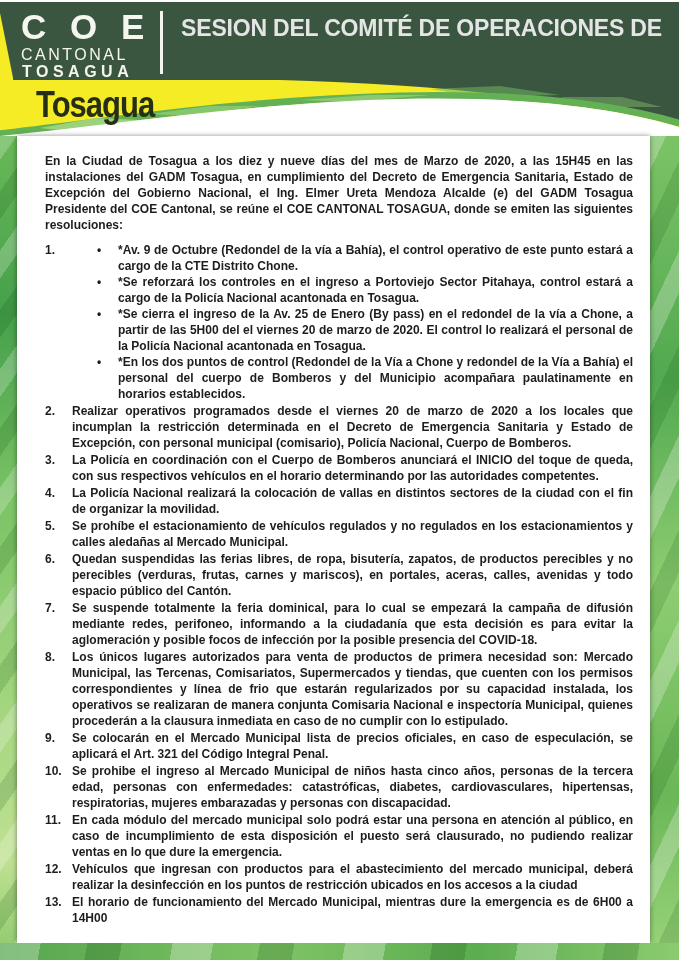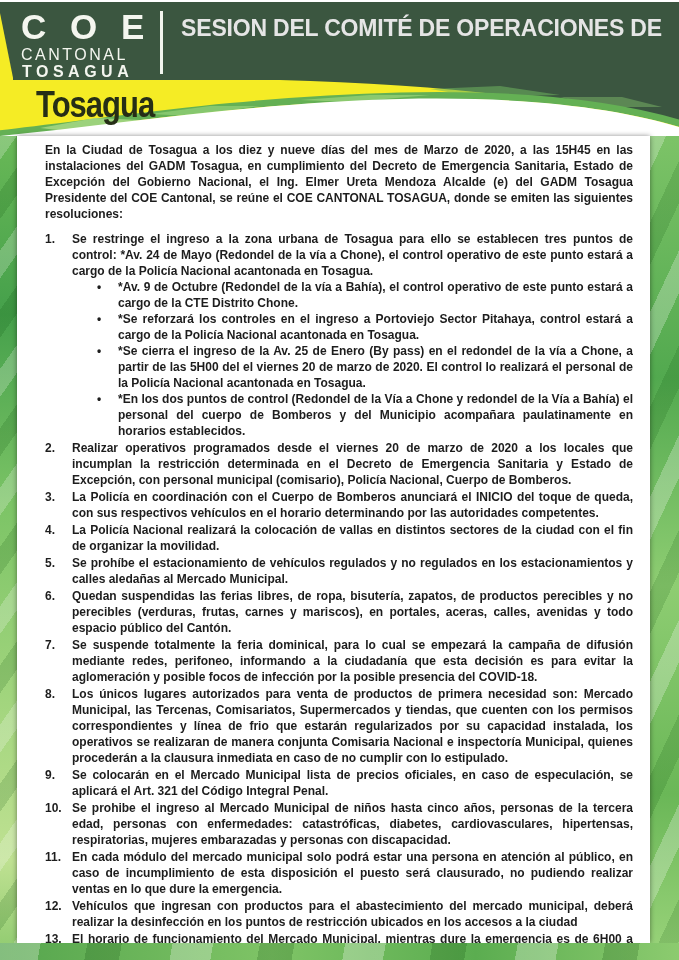--- a/index.html
+++ b/index.html
@@ -30,21 +30,21 @@
   .strip-right{position:absolute;right:0;top:128px;width:29px;height:832px;z-index:1;background:
     repeating-linear-gradient(115deg, rgba(255,255,255,.25) 0 18px, rgba(255,255,255,0) 18px 40px,
       rgba(0,70,0,.14) 40px 58px, rgba(0,0,0,0) 58px 78px),
     linear-gradient(180deg,#7ec468 0%,#52a94f 30%,#8ecd72 55%,#6ab757 80%,#9bd47b 100%);}
   .footer-band{position:absolute;left:0;bottom:0;width:679px;height:17px;z-index:6;background:
     repeating-linear-gradient(100deg, rgba(255,255,255,.28) 0 40px, rgba(255,255,255,0) 40px 86px,
       rgba(0,60,0,.18) 86px 120px, rgba(0,0,0,0) 120px 170px),
     linear-gradient(90deg,#55a54d,#7fc466 40%,#5bad50 70%,#8ccb6f);}
   
   .content{position:absolute;left:17px;top:136px;width:633px;height:807px;box-sizing:border-box;
-    background:#ffffff;box-shadow:0 0 5px rgba(0,0,0,.45);padding:6px 17px 0 28px;overflow:hidden;z-index:4;}
+    background:#ffffff;box-shadow:0 0 5px rgba(0,0,0,.45);padding:17px 17px 0 28px;overflow:hidden;z-index:4;}
   .intro{font-size:12px;font-weight:700;line-height:16px;text-align:justify;color:#1d1d1d;margin:0 0 9px 0;}
   .res{display:flex;margin-bottom:1px;}
   .res .num{flex:0 0 27px;font-size:12px;font-weight:700;line-height:16px;color:#1d1d1d;}
   .res .rbody{flex:1;min-width:0;}
   .res .txt{font-size:12px;font-weight:700;line-height:16px;text-align:justify;color:#1d1d1d;}
   .bullet{display:flex;margin-left:25px;}
   .bullet .dot{flex:0 0 21px;font-size:12px;font-weight:700;line-height:16px;color:#1d1d1d;}
   .bullet .btxt{flex:1;min-width:0;font-size:12px;font-weight:700;line-height:16px;text-align:justify;color:#1d1d1d;}
 </style>
 </head>
@@ -81,21 +81,20 @@
   <div class="strip-left"></div>
   <div class="strip-right"></div>
   <div class="footer-band"></div>
 
   <div class="content">
     <p class="intro">En la Ciudad de Tosagua a los diez y nueve días del mes de Marzo de 2020, a las 15H45 en las instalaciones del GADM Tosagua, en cumplimiento del Decreto de Emergencia Sanitaria, Estado de Excepción del Gobierno Nacional, el Ing. Elmer Ureta Mendoza Alcalde (e) del GADM Tosagua Presidente del COE Cantonal, se reúne el COE CANTONAL TOSAGUA, donde se emiten las siguientes resoluciones:</p>
 
     <div class="res">
       <span class="num">1.</span>
       <div class="rbody">
-        <div class="txt">Se restringe el ingreso a la zona urbana de Tosagua para ello se establecen tres puntos de control: *Av. 24 de Mayo (Redondel de la vía a Chone), el control operativo de este punto estará a cargo de la Policía Nacional acantonada en Tosagua.</div>
         <div class="bullet">
           <span class="dot">•</span>
           <div class="btxt">*Av. 9 de Octubre (Redondel de la vía a Bahía), el control operativo de este punto estará a cargo de la CTE Distrito Chone.</div>
         </div>
         <div class="bullet">
           <span class="dot">•</span>
           <div class="btxt">*Se reforzará los controles en el ingreso a Portoviejo Sector Pitahaya, control estará a cargo de la Policía Nacional acantonada en Tosagua.</div>
         </div>
         <div class="bullet">
           <span class="dot">•</span>

